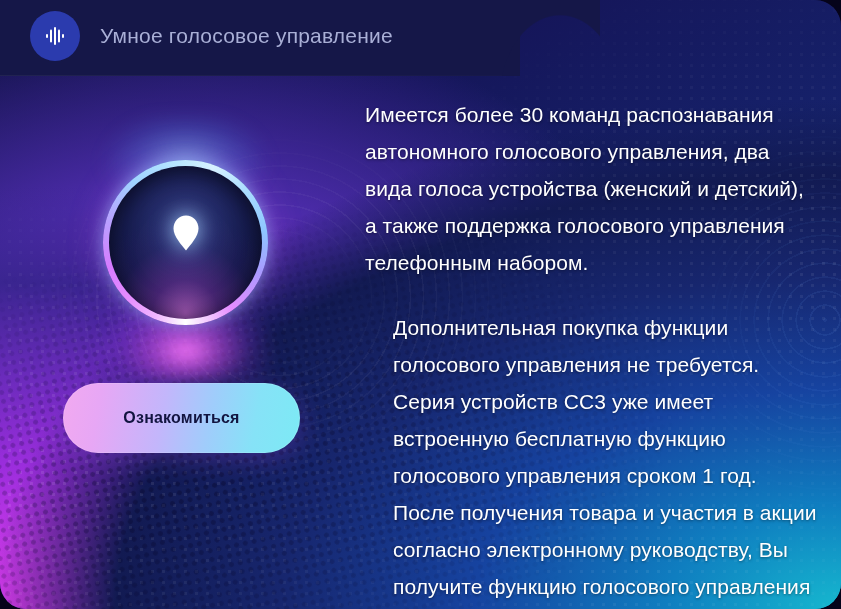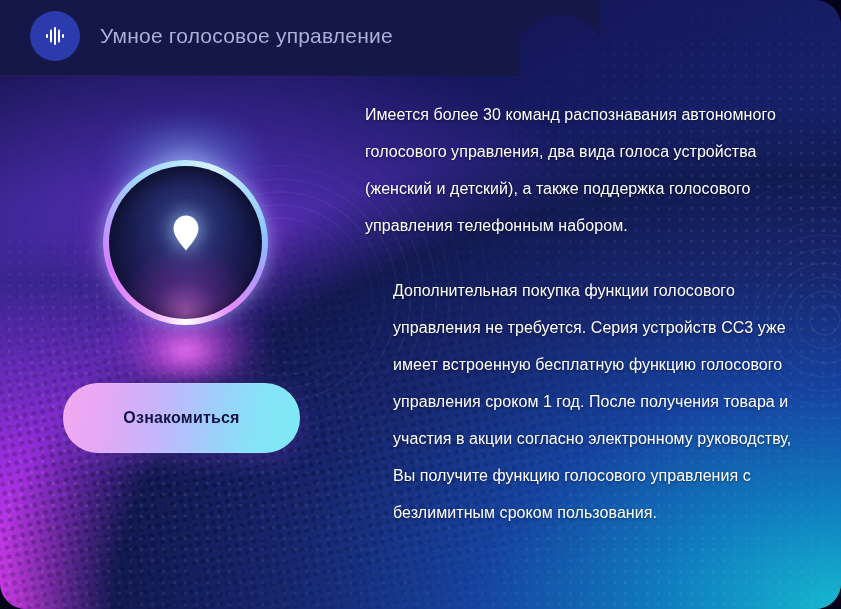--- a/index.html
+++ b/index.html
@@ -201,21 +201,21 @@
 
   
   .copy {
     position: absolute;
     left: 365px; top: 96px;
     width: 452px;
     z-index: 7;
     color: #ffffff;
   }
   .copy p {
-    font-size: 16px;
+    font-size: 21px;
     line-height: 37px;
     letter-spacing: 0.05px;
     text-shadow: 0 1px 3px rgba(0,0,10,0.45);
   }
   .copy p + p { margin-top: 28px; margin-left: 28px; }
 </style>
 </head>
 <body>
 
 <div id="card">

